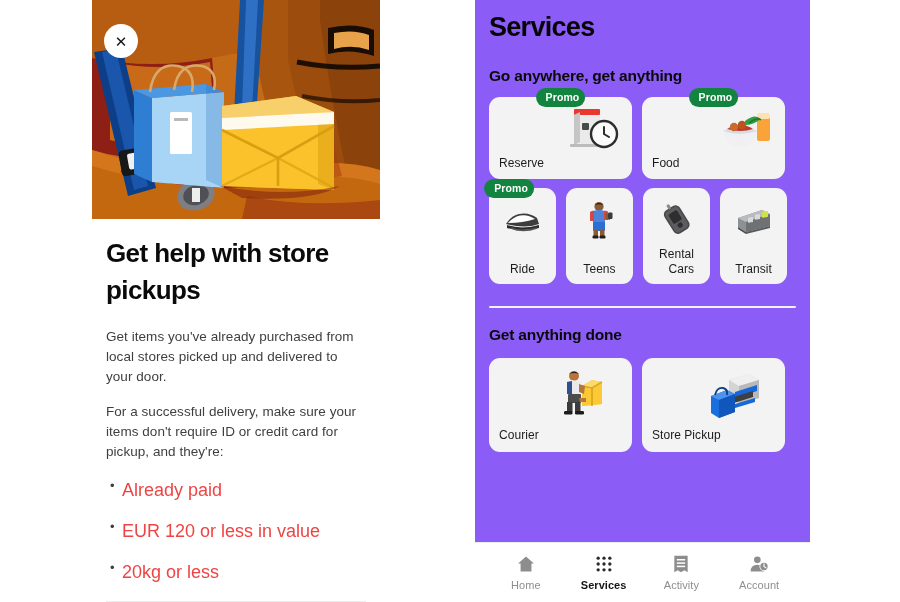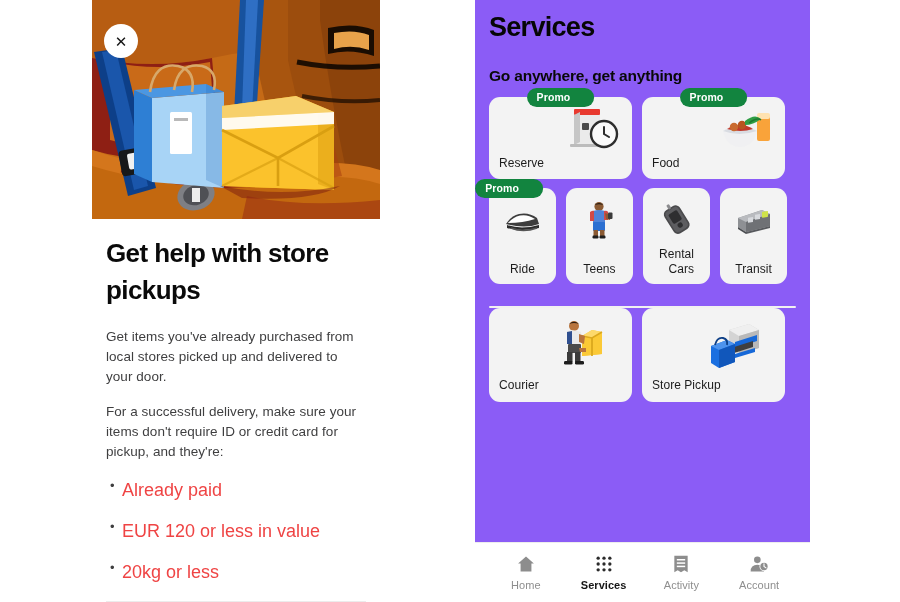--- a/index.html
+++ b/index.html
@@ -104,21 +104,21 @@
   }
   .tile.big .tile-art { right: 12px; top: 8px; width: 56px; height: 46px; }
   .tile.small .tile-art { left: 50%; transform: translateX(-50%); top: 12px; width: 40px; height: 40px; }
   .tile.wide .tile-art { right: 22px; top: 10px; width: 58px; height: 52px; }
   .tile-art svg { width: 100%; height: 100%; display: block; }
 
   .promo-badge {
     position: absolute; top: -9px; left: 50%; transform: translateX(-50%);
     background: #12843f; color: #ffffff;
     font-size: 10.5px; font-weight: 700; letter-spacing: 0.1px;
-    padding: 3px 24px 4px 10px; border-radius: 10px; z-index: 6;
+    padding: 3px 6px 4px 10px; border-radius: 10px; z-index: 6;
     white-space: nowrap;
   }
   .tile.small .promo-badge { left: 30%; }
 
   #section-divider {
     height: 2px; background: #f1f1f1; margin: 22px 14px 0 14px;
     border-radius: 2px;
   }
 
   
@@ -342,20 +342,21 @@
             <path d="M4 27 L12 32 L12 34 L4 29 Z" fill="#4a4c50"></path>
             <path d="M12 32 L36 26 L36 28 L12 34 Z" fill="#57595d"></path>
           </svg>
         </div>
         <div class="tile-label">Transit</div>
       </div>
     </div>
 
     <div id="section-divider"></div>
 
+    <h2 class="section-heading" id="section-2-heading">Get anything done</h2>
 
     <div class="tile-row" id="tile-row-3">
 
       <div class="tile wide">
         <div class="tile-art">
           <svg viewBox="0 0 58 52" xmlns="http://www.w3.org/2000/svg">
             <circle cx="22" cy="8" r="5" fill="#b8743d"></circle>
             <path d="M17 6 Q22 1.5 27 6 Q22 4 17 6 Z" fill="#2b1d12"></path>
             <path d="M15 13 Q22 11 29 14 L28 27 L16 26 Z" fill="#eaeaea"></path>
             <path d="M15 14 L20 13 L20 26 L15 26 Z" fill="#2f4f8f"></path>

